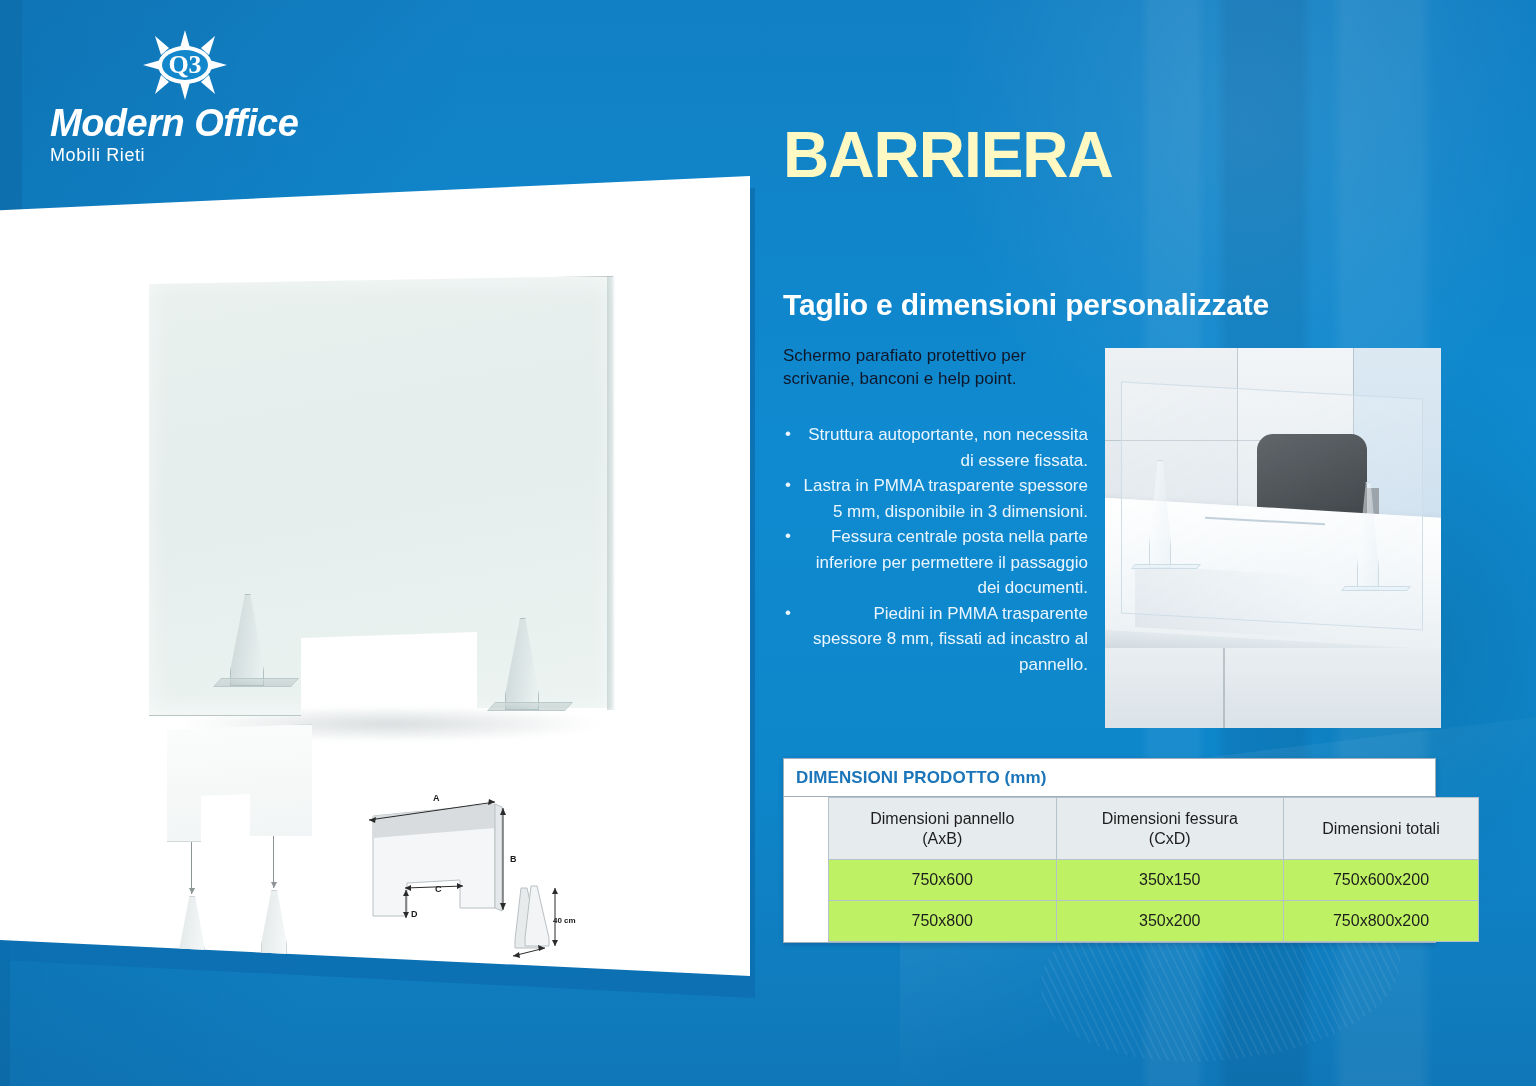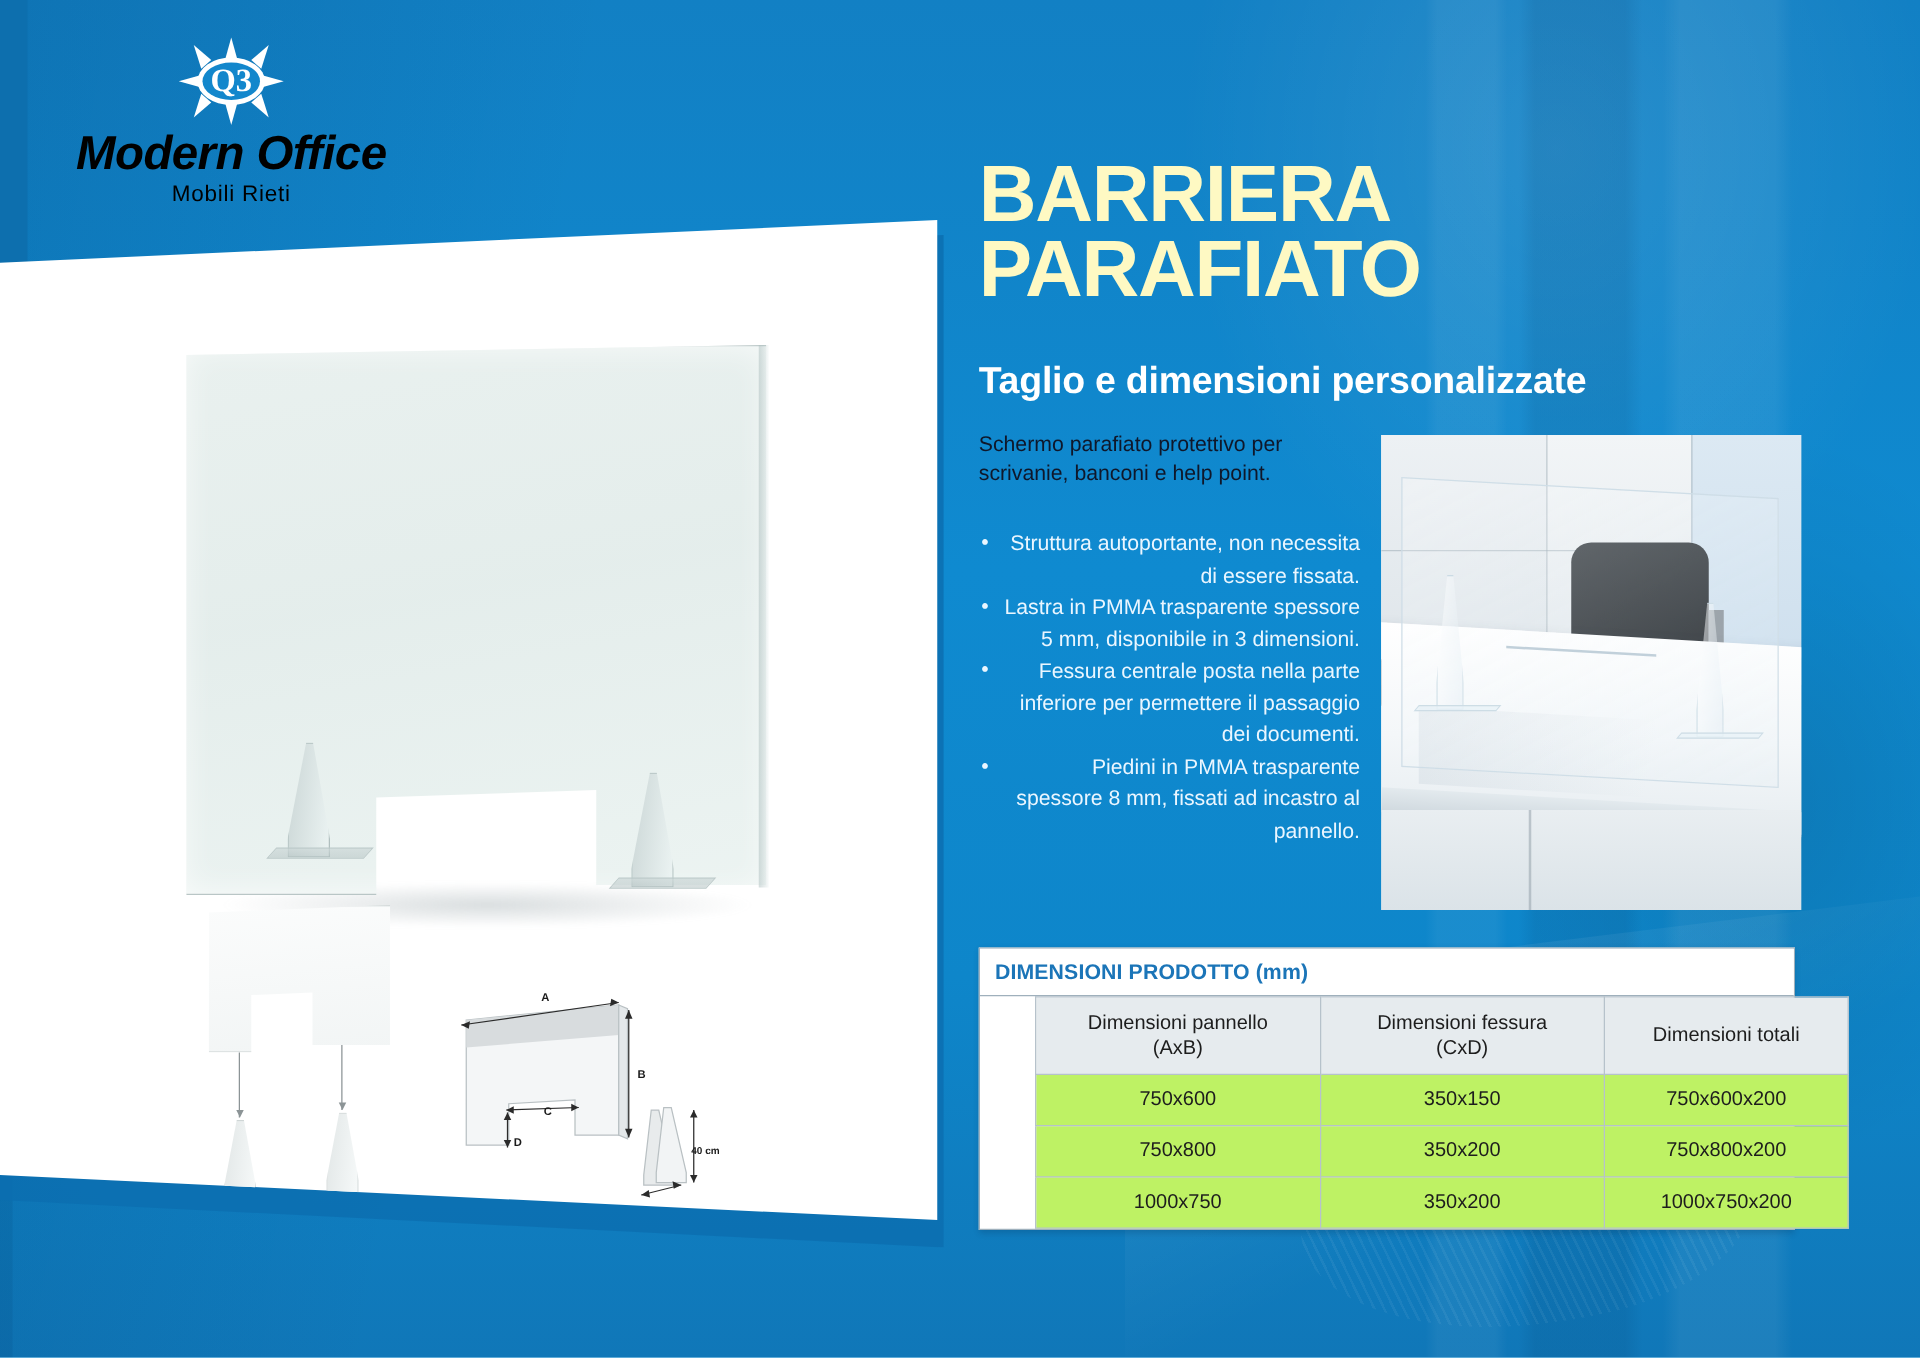--- a/index.html
+++ b/index.html
@@ -54,21 +54,21 @@
     background:#0d6fae;
   }
   .left-strip-b{
     position:absolute; left:0; top:0; width:10px; height:1086px;
     background:rgba(0,50,95,.10);
   }
 
   
   .logo-block{
     position:absolute; left:50px; top:28px; width:270px; height:140px;
-    text-align:center; color:#000000;
+    color:#ffffff;
   }
   .logo-mark{ position:relative; width:92px; height:74px; margin:0 auto 2px auto; }
   .logo-mark svg{ display:block; width:92px; height:74px; }
   .logo-name{
     font-size:38px; font-weight:bold; font-style:italic;
     letter-spacing:-.5px; line-height:1.0; white-space:nowrap;
   }
   .logo-sub{
     font-size:18px; font-weight:normal; letter-spacing:.6px;
     margin-top:3px;
@@ -419,21 +419,20 @@
         <span class="tech-label lbl-20">20 cm</span>
       </div>
 
     </div>
   </div>
 
   <div class="right-col">
 
     <h1 class="title">
       <span>BARRIERA</span>
-      <span>PARAFIATO</span>
     </h1>
 
     <h2 class="subtitle">Taglio e dimensioni personalizzate</h2>
 
     <p class="intro">Schermo parafiato protettivo per scrivanie, banconi e help point.</p>
 
     <ul class="bullets">
       <li>Struttura autoportante, non necessita di essere fissata.</li>
       <li>Lastra in PMMA trasparente spessore 5 mm, disponibile in 3 dimensioni.</li>
       <li>Fessura centrale posta nella parte inferiore per permettere il passaggio dei documenti.</li>
@@ -491,23 +490,18 @@
           <tr>
             <td>750x600</td>
             <td>350x150</td>
             <td>750x600x200</td>
           </tr>
           <tr>
             <td>750x800</td>
             <td>350x200</td>
             <td>750x800x200</td>
           </tr>
-          <tr>
-            <td>1000x750</td>
-            <td>350x200</td>
-            <td>1000x750x200</td>
-          </tr>
         </tbody>
       </table>
     </div>
 
   </div>
 </div>
 
 </body></html>

